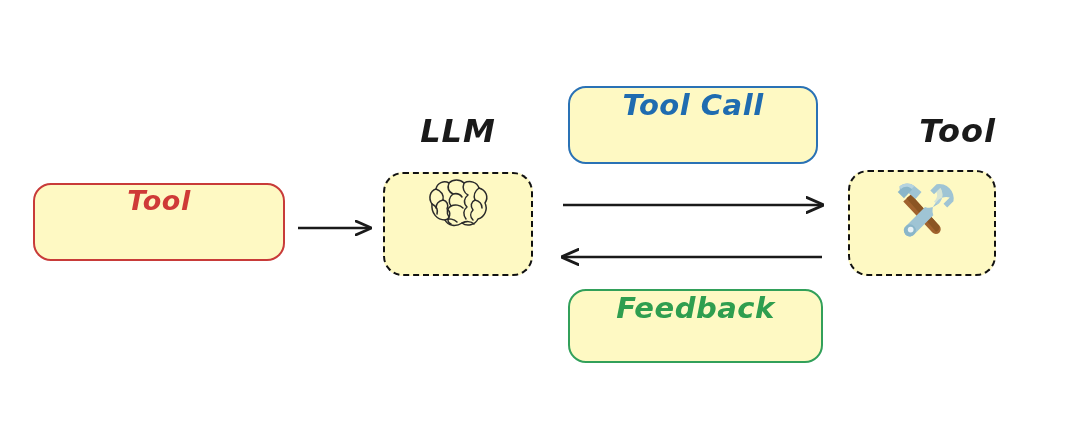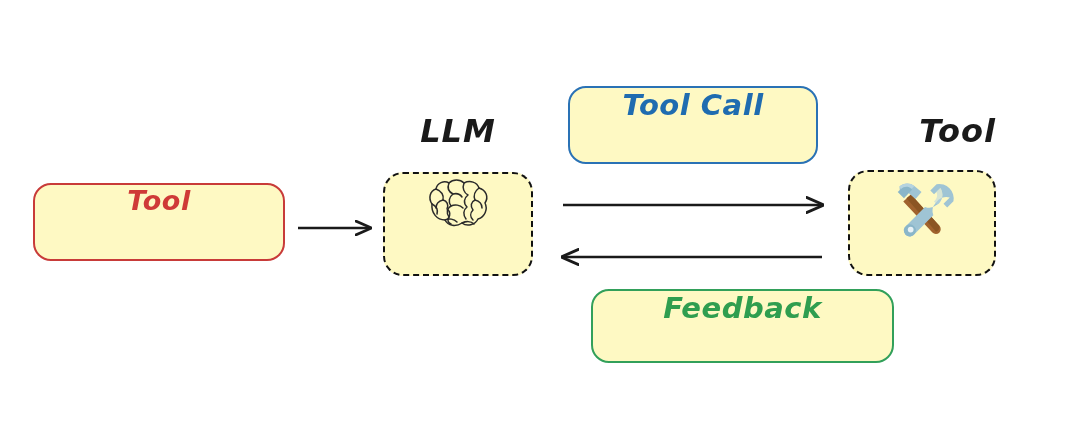--- a/index.html
+++ b/index.html
@@ -59,22 +59,22 @@
     left: 568px; top: 86px;
     width: 250px; height: 78px;
     border-color: #2a72b5;
   }
   #toolcall-box .box-text {
     color: #1f6cb0;
     font-size: 29px;
   }
 
   #feedback-box {
-    left: 591px; top: 289px;
-    width: 303px; height: 74px;
+    left: 568px; top: 289px;
+    width: 255px; height: 74px;
     border-color: #32a05a;
   }
   #feedback-box .box-text {
     color: #2f9e4f;
     font-size: 29px;
   }
 
   
   .dashed-box {
     border: 2.5px dashed #111111;

